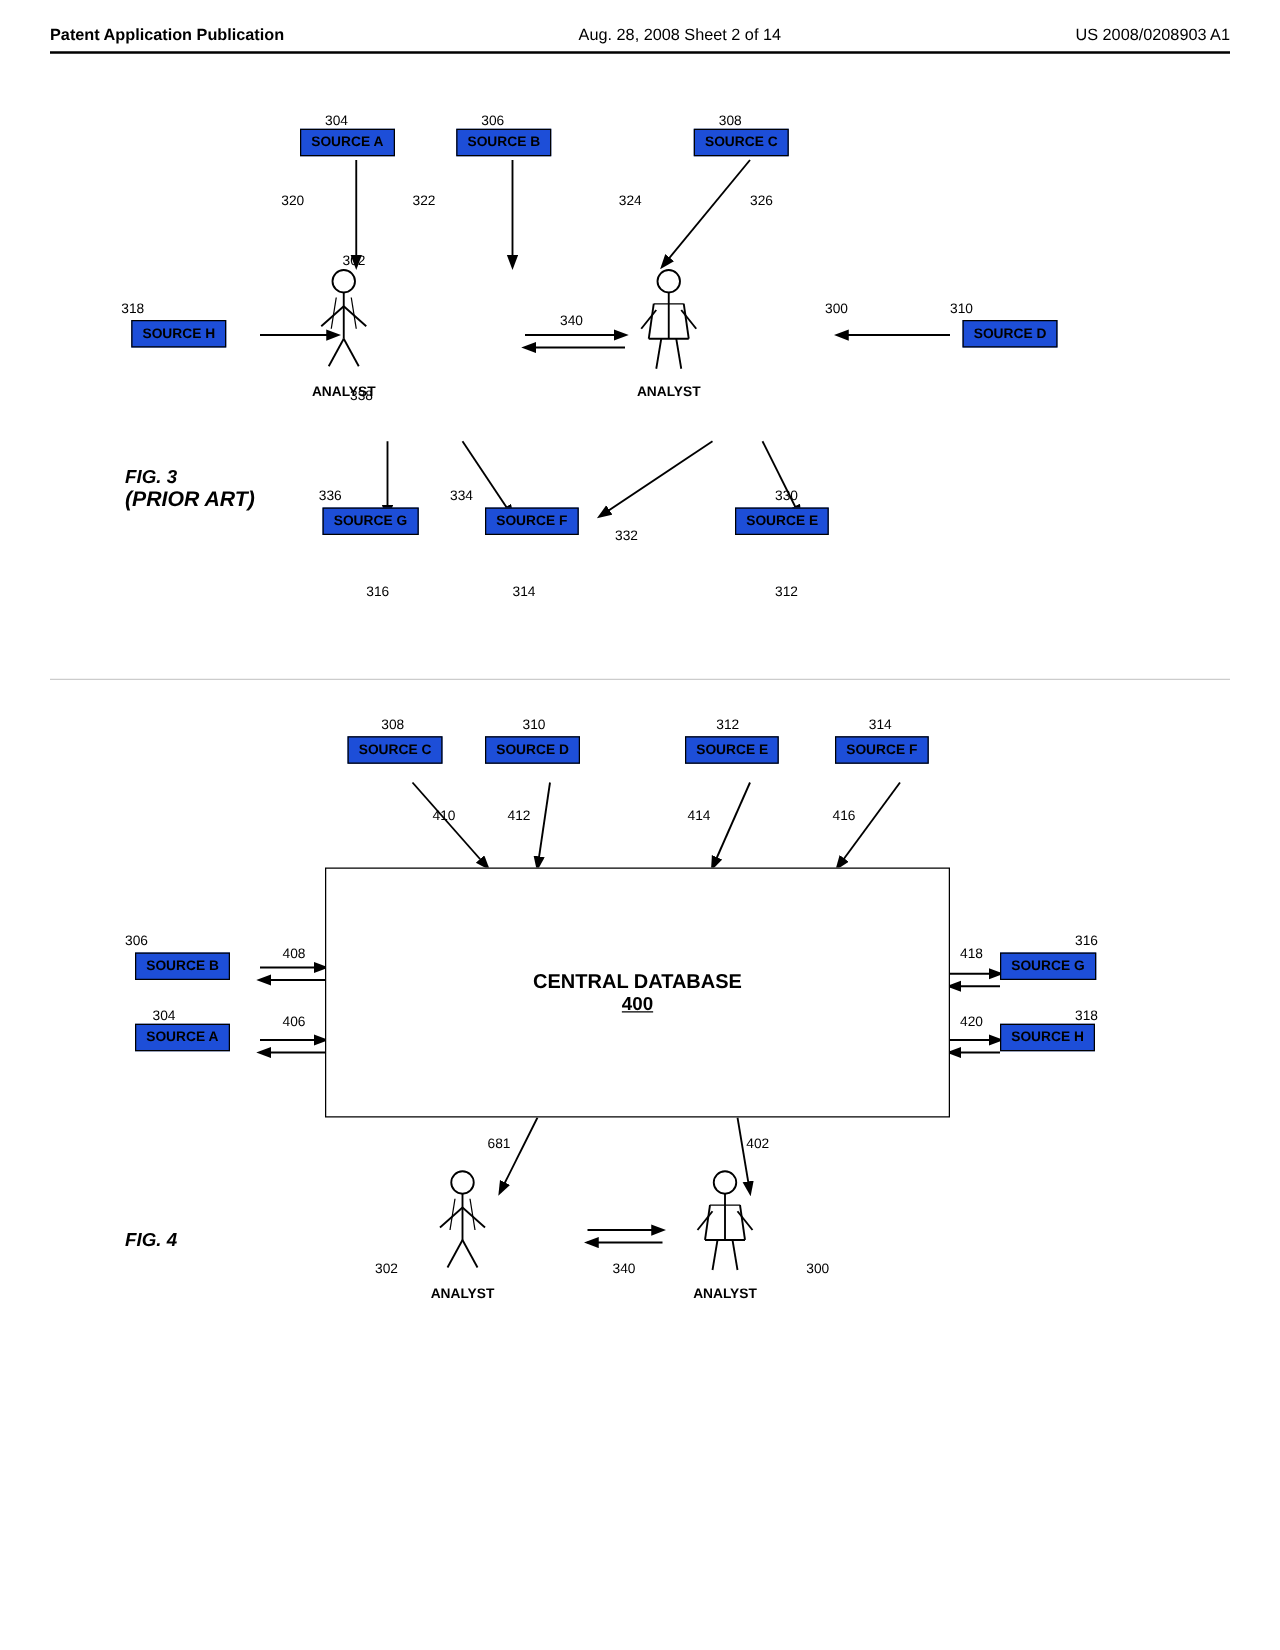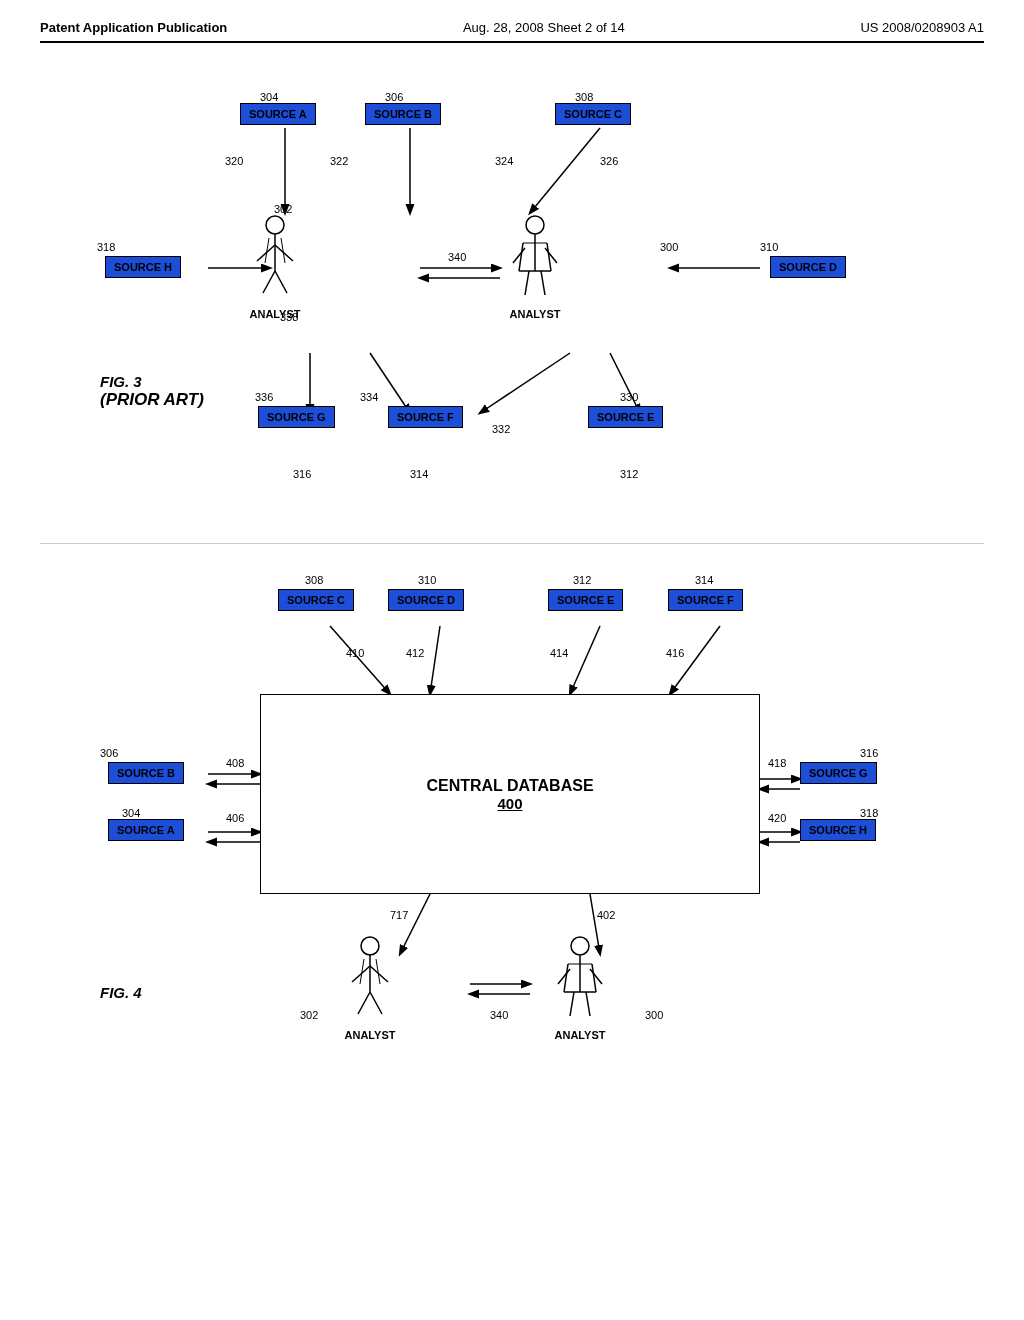--- a/index.html
+++ b/index.html
@@ -301,21 +301,21 @@
     </div>
 
     <span class="ref-num" style="left:728px;top:193px;">418</span>
     <span class="ref-num" style="left:820px;top:183px;">316</span>
     <div class="src-box" style="left:760px;top:198px;">SOURCE G</div>
 
     <span class="ref-num" style="left:728px;top:248px;">420</span>
     <span class="ref-num" style="left:820px;top:243px;">318</span>
     <div class="src-box" style="left:760px;top:255px;">SOURCE H</div>
 
-    <span class="ref-num" style="left:350px;top:345px;">717</span>
+    <span class="ref-num" style="left:350px;top:345px;">681</span>
     <span class="ref-num" style="left:545px;top:345px;margin-left:12px;">402</span>
 
     <div class="person" style="left:300px;top:370px;">
       <svg width="60" height="95" viewBox="0 0 60 95">
         <circle cx="30" cy="12" r="9" fill="none" stroke="#000" stroke-width="1.5"></circle>
         <line x1="30" y1="21" x2="30" y2="58" stroke="#000" stroke-width="1.5"></line>
         <line x1="30" y1="32" x2="12" y2="48" stroke="#000" stroke-width="1.5"></line>
         <line x1="30" y1="32" x2="48" y2="48" stroke="#000" stroke-width="1.5"></line>
         <line x1="30" y1="58" x2="18" y2="80" stroke="#000" stroke-width="1.5"></line>
         <line x1="30" y1="58" x2="42" y2="80" stroke="#000" stroke-width="1.5"></line>

